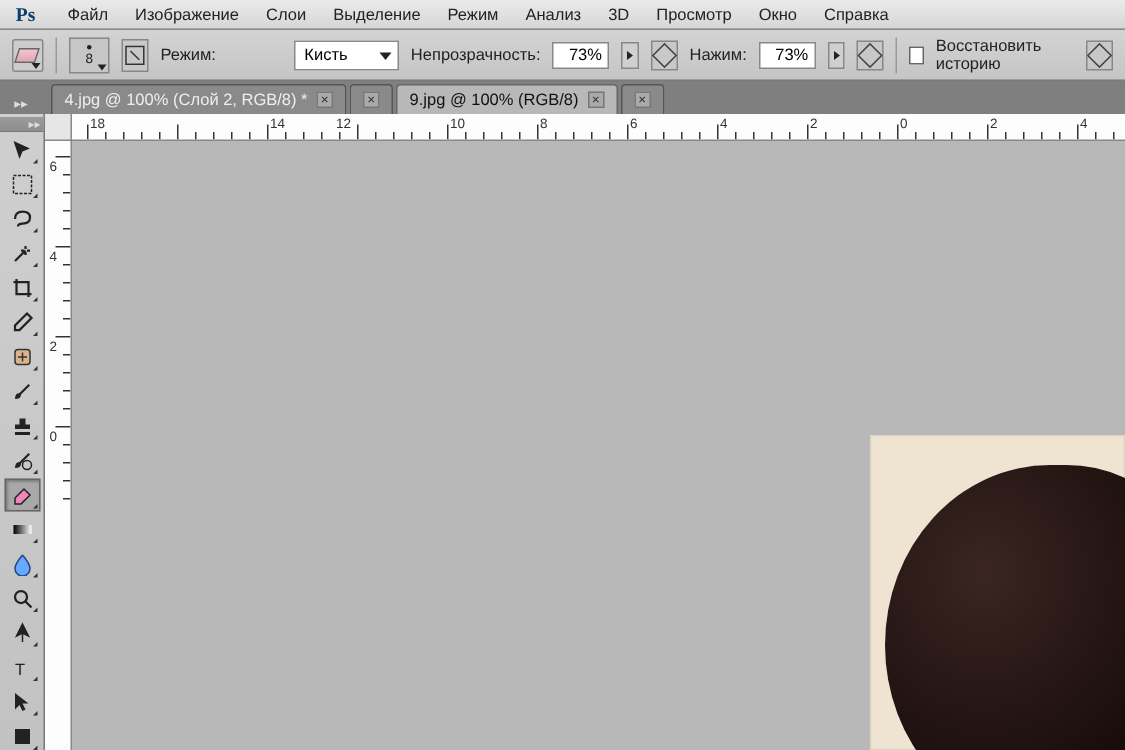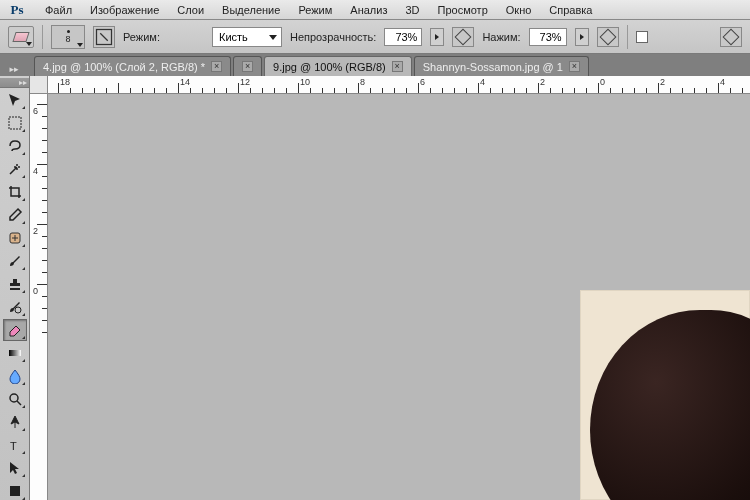--- a/index.html
+++ b/index.html
@@ -111,20 +111,21 @@
   <span class="label">Нажим:</span>
   <div class="pct-box">
       <span>73%</span>
     </div>
   <div class="tri-btn"></div>
   <div class="tablet-icon">
       <div class="pen-shape"></div>
     </div>
   <div class="optsep"></div>
   <div class="chk"></div>
+  <span class="label">Восстановить историю</span>
   <div class="tablet-icon" style="margin-left:auto;">
       <div class="pen-shape"></div>
     </div>
 </div>
 
 <div class="tabstrip">
   <div class="chevbox">
       <span class="chev">▸▸</span>
     </div>
   <div id="tabs-holder" style="display:flex;">
@@ -133,21 +134,20 @@
         <span class="tab-close">×</span>
       </div>
       <div class="tab">
         <span class="tab-close">×</span>
       </div>
       <div class="tab active">
         <span>9.jpg @ 100% (RGB/8)</span>
         <span class="tab-close">×</span>
       </div>
       <div class="tab">
-        <span>Shannyn-Sossamon.jpg @ 1</span>
         <span class="tab-close">×</span>
       </div>
     </div>
 </div>
 
 <div class="toolbox">
   <div class="tool-header">
       <span>▸▸</span>
     </div>
   <div id="tools-holder">
@@ -287,21 +287,21 @@
       <div class="tick-major-h" style="left: 94px; height: 5px;"></div>
       <div class="tick-major-h" style="left: 106px; height: 5px;"></div>
       <div class="tick-major-h" style="left: 118px; height: 5px;"></div>
       <div class="tick-major-h" style="left: 130px;"></div>
       <div class="tick-label-h" style="left: 132px;">14</div>
       <div class="tick-major-h" style="left: 142px; height: 5px;"></div>
       <div class="tick-major-h" style="left: 154px; height: 5px;"></div>
       <div class="tick-major-h" style="left: 166px; height: 5px;"></div>
       <div class="tick-major-h" style="left: 178px; height: 5px;"></div>
       <div class="tick-major-h" style="left: 190px;"></div>
-      <div class="tick-label-h" style="left: 192px;">12</div>
+      <div class="tick-label-h" style="left: 176px;">12</div>
       <div class="tick-major-h" style="left: 202px; height: 5px;"></div>
       <div class="tick-major-h" style="left: 214px; height: 5px;"></div>
       <div class="tick-major-h" style="left: 226px; height: 5px;"></div>
       <div class="tick-major-h" style="left: 238px; height: 5px;"></div>
       <div class="tick-major-h" style="left: 250px;"></div>
       <div class="tick-label-h" style="left: 252px;">10</div>
       <div class="tick-major-h" style="left: 262px; height: 5px;"></div>
       <div class="tick-major-h" style="left: 274px; height: 5px;"></div>
       <div class="tick-major-h" style="left: 286px; height: 5px;"></div>
       <div class="tick-major-h" style="left: 298px; height: 5px;"></div>

